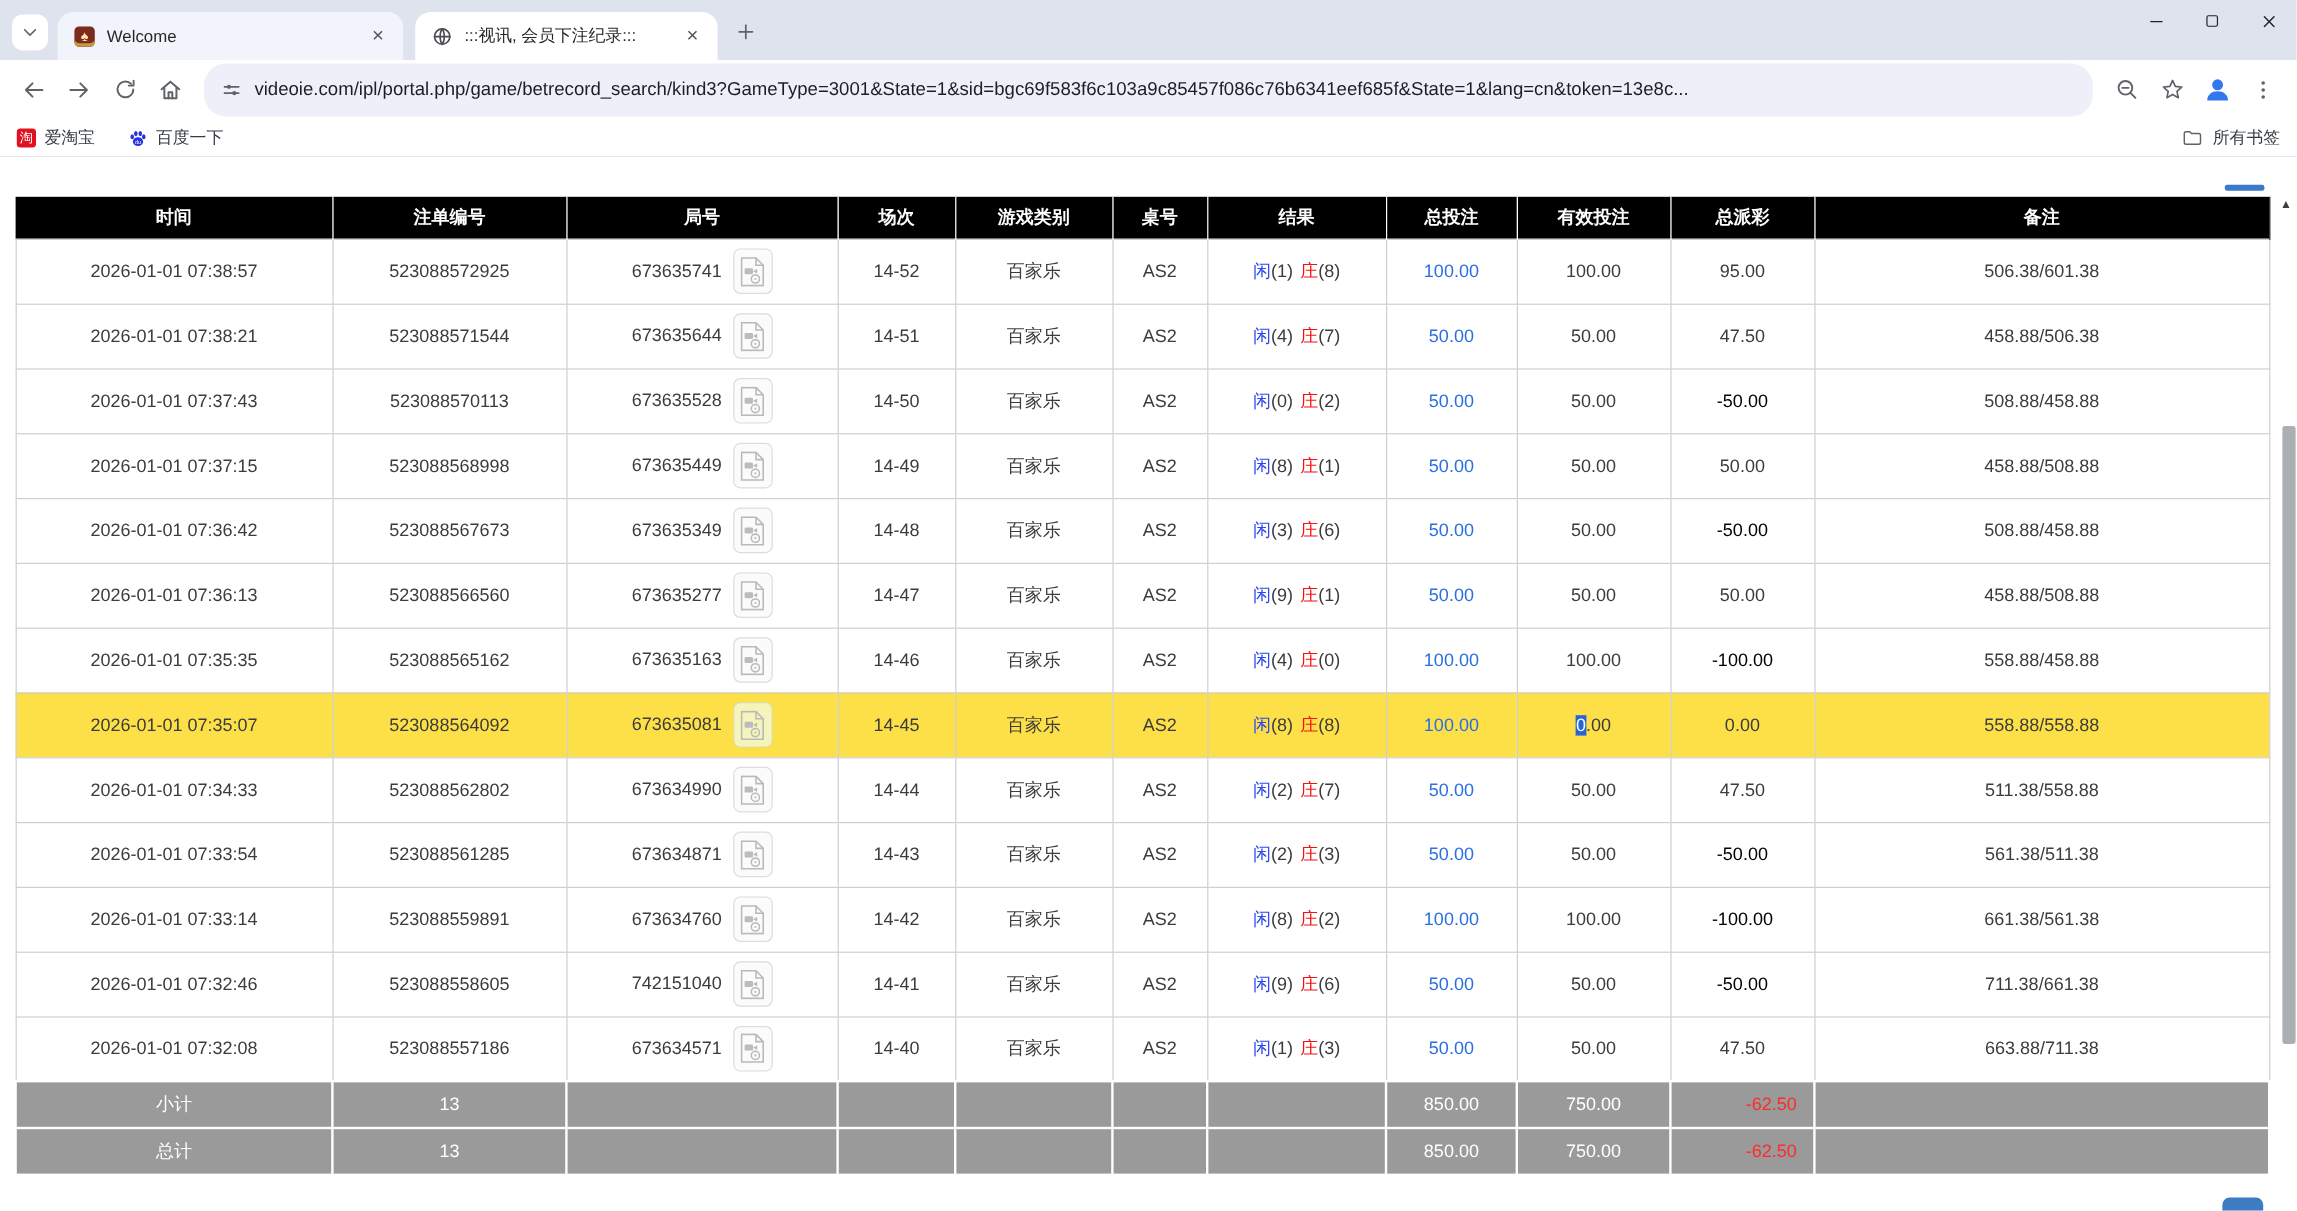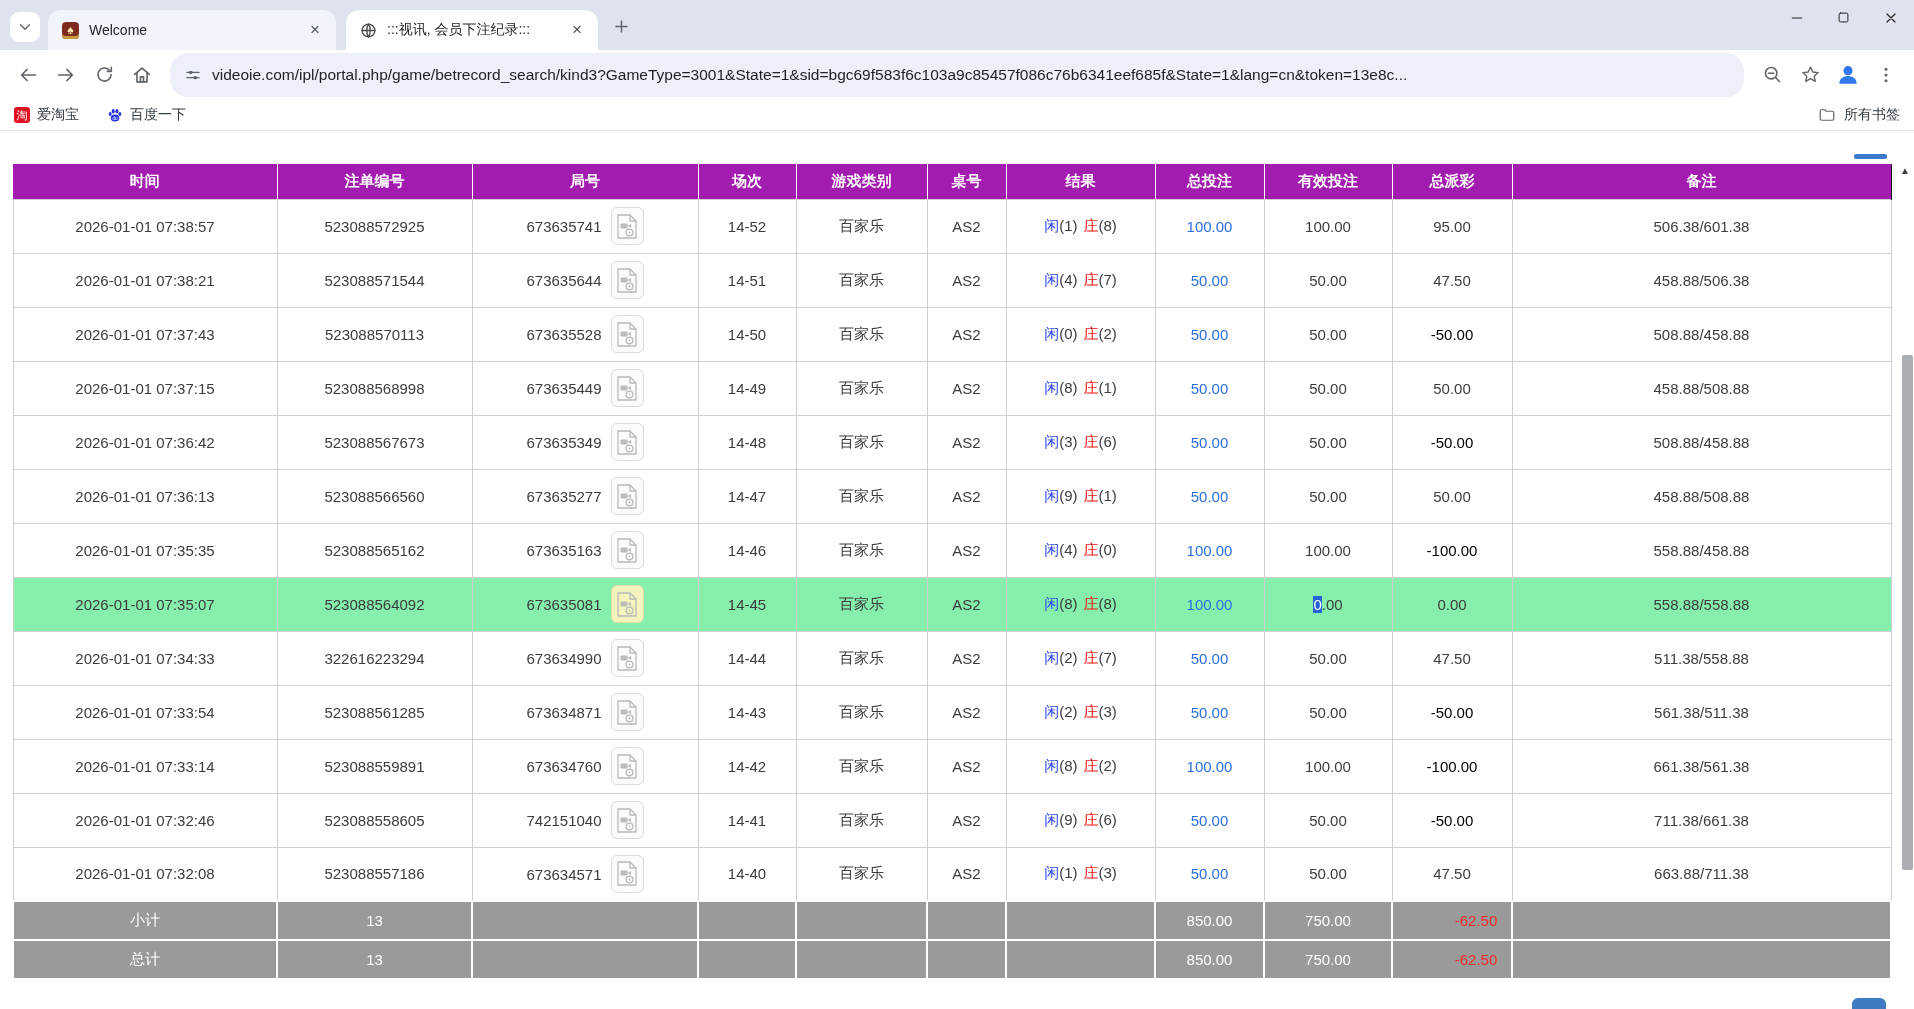--- a/index.html
+++ b/index.html
@@ -39,25 +39,25 @@
     padding:0 14px; font-size:14px; color:#333b43; border-bottom:1px solid #e4e6ea; }
   .bm { display:flex; align-items:center; gap:7px; margin-right:28px; cursor:pointer; }
   .bm-right { margin-left:auto; display:flex; align-items:flex-start; gap:8px; margin-right:0; cursor:pointer; }
   .tao-icon { width:16px; height:16px; background:#e01222; border-radius:3px; color:#fff;
     font-size:11px; line-height:16px; text-align:center; }
 
   
   .page { position:relative; height:878px; background:#fff; }
   table { position:absolute; left:12px; top:33px; width:1878px; border-collapse:collapse;
     table-layout:fixed; font-size:15px; color:#3c3c3c; }
-  thead th { background:#a21caf; color:#fff; height:35px; font-weight:700; font-size:15px;
+  thead th { background:#000000; color:#fff; height:35px; font-weight:700; font-size:15px;
     border-right:1px solid #fff; text-align:center; }
   thead th:last-child { border-right:1px solid #151515; }
   tbody td { height:54px; border:1px solid #cfcfcf; text-align:center; background:#fff; }
-  tr.hl td { background:#86efac; }
+  tr.hl td { background:#fde047; }
   tfoot td { height:39px; background:#9a9a9a; border:2px solid #fff; color:#fff;
     text-align:center; font-size:15px; }
   .amt { color:#2a6fe0; }
   .p-char { color:#2b46f2; }
   .b-char { color:#f31212; margin-left:6px; }
   .neg { color:#000000; }
   tfoot .neg { color:#ff2a2a;padding-left:48px; }
   .sel { background:#2663d9; color:#fff; }
   .round-no { vertical-align:middle; }
   .video-btn { display:inline-flex; width:33px; height:38px; border:1px solid #dcdcdc;
@@ -425,21 +425,21 @@
     <td>百家乐</td>
     <td>AS2</td>
     <td><span class="p-char">闲</span><span>(8)</span><span class="b-char">庄</span><span>(8)</span></td>
     <td class="amt">100.00</td>
     <td><span class="sel">0</span>.00</td>
     <td>0.00</td>
     <td>558.88/558.88</td>
   </tr>
         <tr>
     <td>2026-01-01 07:34:33</td>
-    <td>322616223294</td>
+    <td>523088562802</td>
     <td>
       <span class="round-no">673634990</span><span class="video-btn">
               <svg width="20" height="25" viewBox="0 0 20 25" fill="none" stroke="#b9b9b9" stroke-width="1.3">
                 <path d="M1 1h12l6 6v17H1z"></path>
                 <path d="M13 1v6h6"></path>
                 <rect x="3.5" y="9.5" width="7" height="5" rx="1" fill="#bcbcbc" stroke="none"></rect>
                 <path d="M10.5 12 14 10v4z" fill="#bcbcbc" stroke="none"></path>
                 <circle cx="12.5" cy="18.5" r="3.4"></circle>
                 <circle cx="12.5" cy="18.5" r="0.9" fill="#bcbcbc" stroke="none"></circle>
               </svg>

